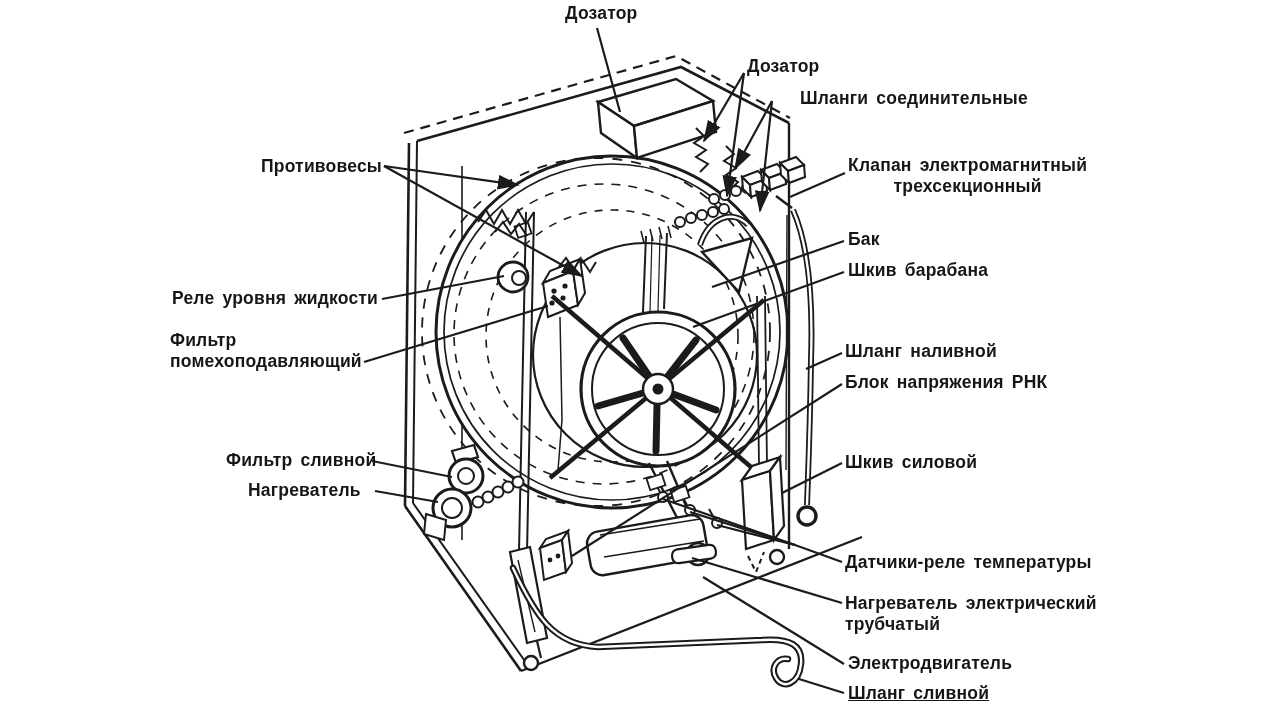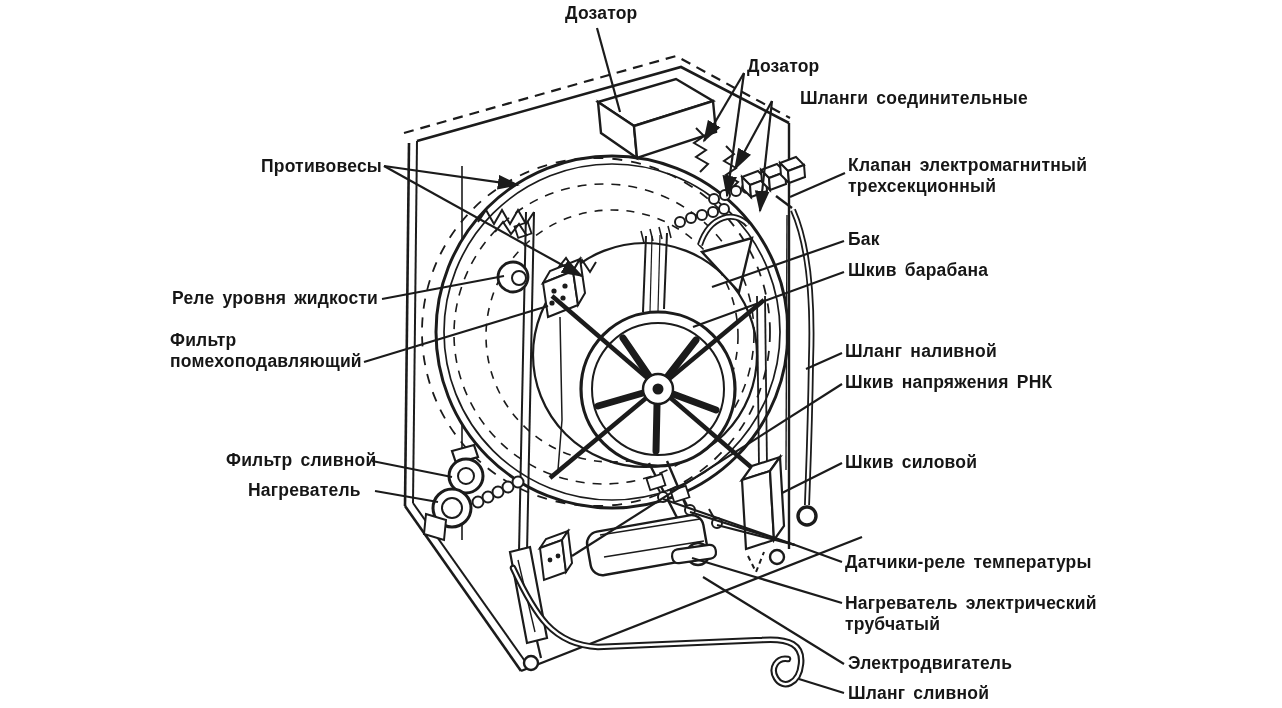--- a/index.html
+++ b/index.html
@@ -247,32 +247,32 @@
         <polyline points="842,603 692,558" class="leader"></polyline>
         <polyline points="844,664 703,577" class="leader"></polyline>
         <polyline points="844,693 799,679" class="leader"></polyline>
       </g>
 </svg>
 
 <div id="labels">
       <div class="label" style="left: 565px; top: 3px;">Дозатор</div>
       <div class="label" style="left: 747px; top: 56px;">Дозатор</div>
       <div class="label" style="left: 800px; top: 88px;">Шланги соединительные</div>
-      <div class="label" style="left: 848px; top: 155px;">Клапан электромагнитный
+      <div class="label" style="left: 848px; top: 155px; text-align: center;">Клапан электромагнитный
 трехсекционный</div>
       <div class="label" style="left: 261px; top: 156px; text-align: center;">Противовесы</div>
       <div class="label" style="left: 848px; top: 229px;">Бак</div>
       <div class="label" style="left: 848px; top: 260px;">Шкив барабана</div>
       <div class="label" style="left: 170px; top: 330px;">Фильтр
 помехоподавляющий</div>
       <div class="label" style="left: 172px; top: 288px;">Реле уровня жидкости</div>
       <div class="label" style="left: 845px; top: 341px;">Шланг наливной</div>
-      <div class="label" style="left: 845px; top: 372px;">Шкив напряжения РНК</div>
+      <div class="label" style="left: 845px; top: 372px;">Блок напряжения РНК</div>
       <div class="label" style="left: 226px; top: 450px; text-align: center;">Фильтр сливной</div>
       <div class="label" style="left: 248px; top: 480px;">Нагреватель</div>
       <div class="label" style="left: 845px; top: 452px;">Шкив силовой</div>
       <div class="label" style="left: 845px; top: 593px;">Нагреватель электрический
 трубчатый</div>
       <div class="label" style="left: 845px; top: 552px;">Датчики-реле температуры</div>
       <div class="label" style="left: 848px; top: 653px;">Электродвигатель</div>
-      <div class="label" style="left: 848px; top: 683px;">Шланг сливной</div>
+      <div class="label" style="left: 848px; top: 683px; text-decoration: underline;">Шланг сливной</div>
     </div>
 </div>
 
 </body></html>

